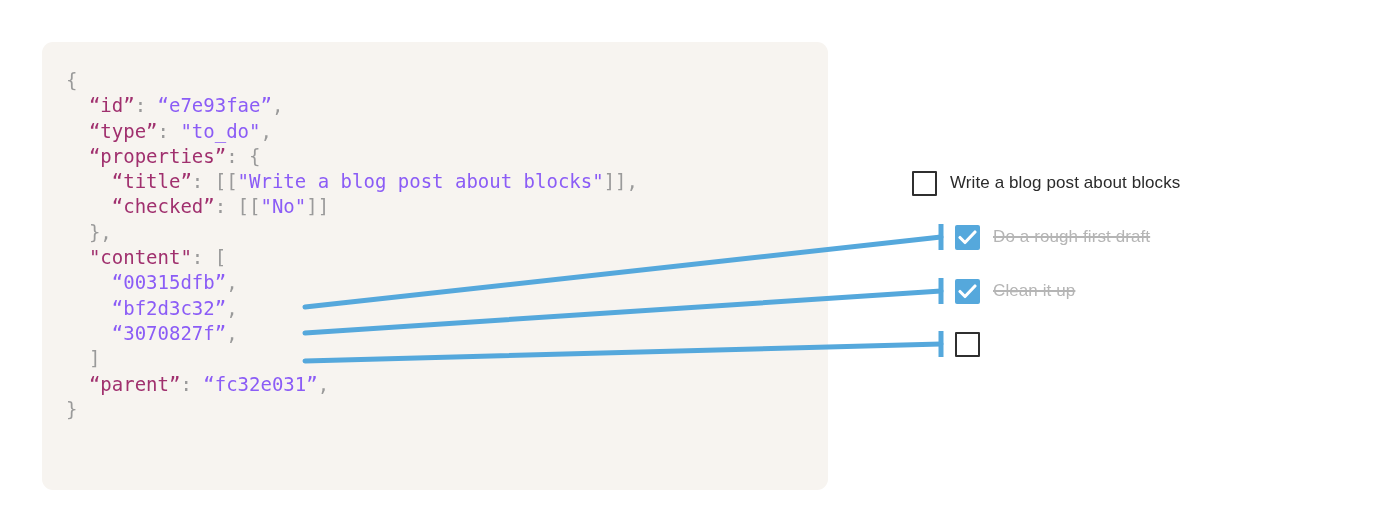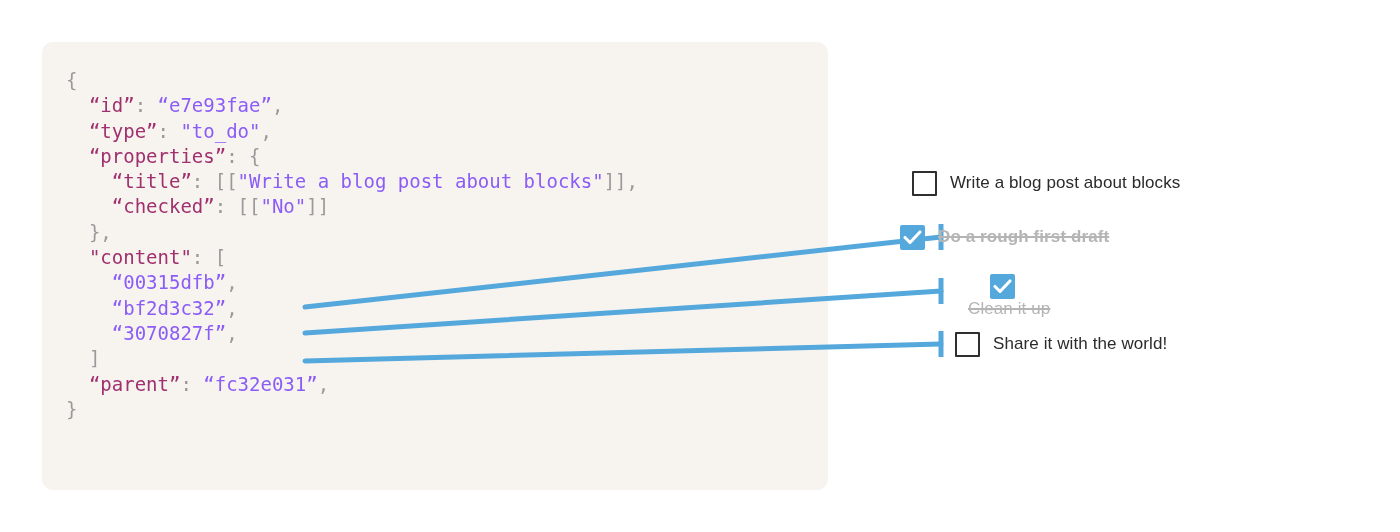--- a/index.html
+++ b/index.html
@@ -120,35 +120,34 @@
       <line x1="941" y1="224" x2="941" y2="250" stroke="#55A8DC" stroke-width="5" stroke-linecap="butt"></line>
       <line x1="941" y1="278" x2="941" y2="304" stroke="#55A8DC" stroke-width="5" stroke-linecap="butt"></line>
       <line x1="941" y1="331" x2="941" y2="357" stroke="#55A8DC" stroke-width="5" stroke-linecap="butt"></line>
     </svg>
 
   <div id="todo-list">
       <div class="todo-row" style="left: 912px; top: 166px;">
         <span class="cbox unchecked"></span>
         <span class="todo-label">Write a blog post about blocks</span>
       </div>
-      <div class="todo-row" style="left: 900px; top: 220px; font-weight: bold;">
+      <div class="todo-row" style="left: 955px; top: 220px;">
         <span class="cbox checked">
           <svg width="19" height="17" viewBox="0 0 19 17" xmlns="http://www.w3.org/2000/svg">
             <path d="M2 8.5 L7 13.5 L17 3" fill="none" stroke="#ffffff" stroke-width="3.1" stroke-linecap="round" stroke-linejoin="round"></path>
           </svg>
         </span>
         <span class="todo-label done">Do a rough first draft</span>
       </div>
-      <div class="todo-row" style="left: 955px; top: 274px; flex-direction: column;">
+      <div class="todo-row" style="left: 955px; top: 274px;">
         <span class="cbox checked">
           <svg width="19" height="17" viewBox="0 0 19 17" xmlns="http://www.w3.org/2000/svg">
             <path d="M2 8.5 L7 13.5 L17 3" fill="none" stroke="#ffffff" stroke-width="3.1" stroke-linecap="round" stroke-linejoin="round"></path>
           </svg>
         </span>
         <span class="todo-label done">Clean it up</span>
       </div>
       <div class="todo-row" style="left: 955px; top: 327px;">
         <span class="cbox unchecked"></span>
-        <span class="todo-label">Share it with the world!</span>
       </div>
     </div>
 
 </div>
 
 </body></html>

